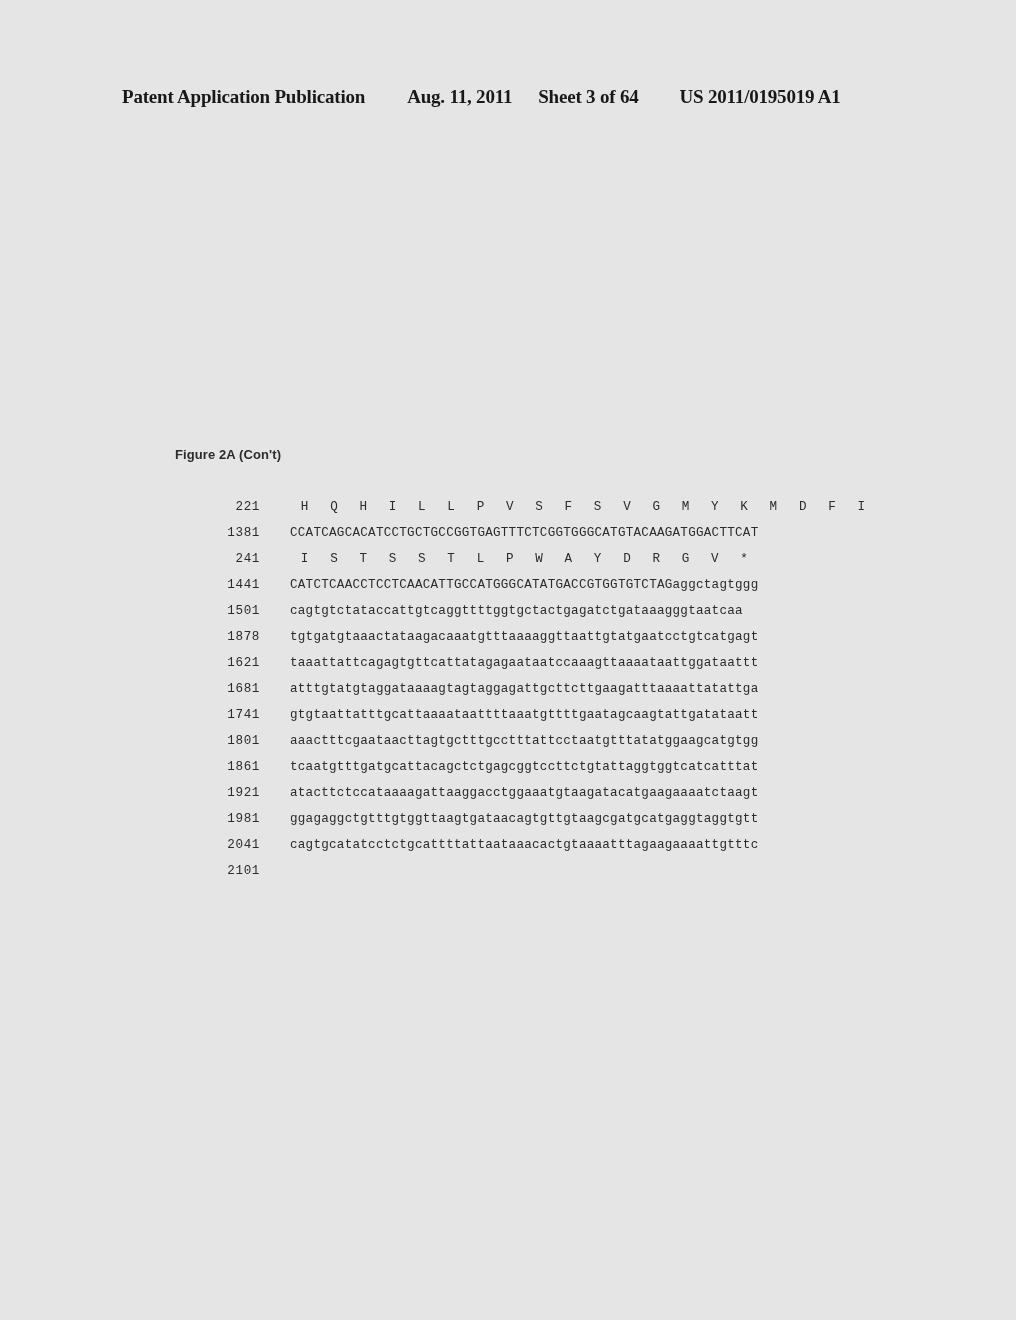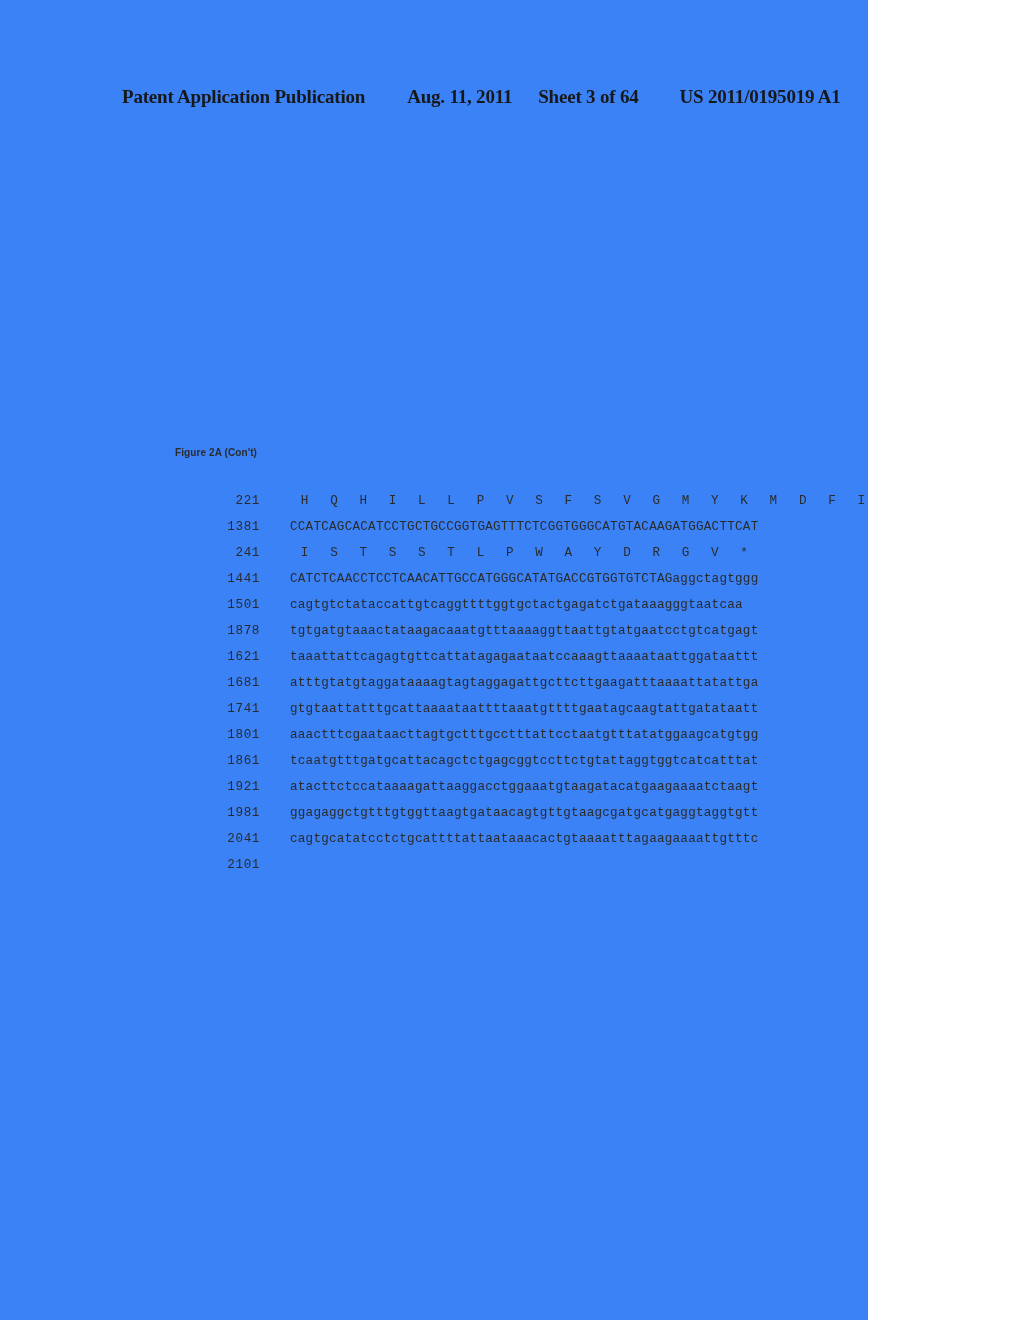--- a/index.html
+++ b/index.html
@@ -2,23 +2,23 @@
 <html><head>
 <meta charset="utf-8">
 <style>
   html, body {
     margin: 0;
     padding: 0;
     background: #ffffff;
   }
   .page {
     position: relative;
-    width: 868px;
+    width: 1016px;
     height: 1320px;
-    background: #3b82f6;
+    background: #e5e5e5;
     overflow: hidden;
     font-family: "Liberation Serif", serif;
   }
 
   
   .page-header {
     position: absolute;
     top: 86px;
     left: 122px;
     width: 770px;
@@ -36,41 +36,41 @@
   .hdr-mid   { flex: 0 0 auto; margin-left: 42px; }
   .hdr-sheet { flex: 0 0 auto; margin-left: 26px; }
   .hdr-num   { flex: 0 0 auto; margin-left: 41px; }
 
   
   .figure-caption {
     position: absolute;
     top: 447px;
     left: 175px;
     font-family: "Liberation Sans", sans-serif;
-    font-size: 10px;
+    font-size: 13px;
     font-weight: bold;
     color: #2b2c2e;
     letter-spacing: 0.1px;
     white-space: nowrap;
   }
 
   
   .sequence-block {
     position: absolute;
     top: 494px;
     left: 214px;
     width: 640px;
     font-family: "Liberation Mono", "DejaVu Sans Mono", monospace;
     font-size: 12.6px;
     color: #2a2b2d;
   }
   .seq-row {
     display: flex;
     flex-direction: row;
-    align-items: flex-start;
+    align-items: center;
     height: 26px;
     white-space: nowrap;
   }
   .seq-index {
     flex: 0 0 auto;
     width: 46px;
     text-align: right;
     letter-spacing: 0.6px;
   }
   .seq-residues {

